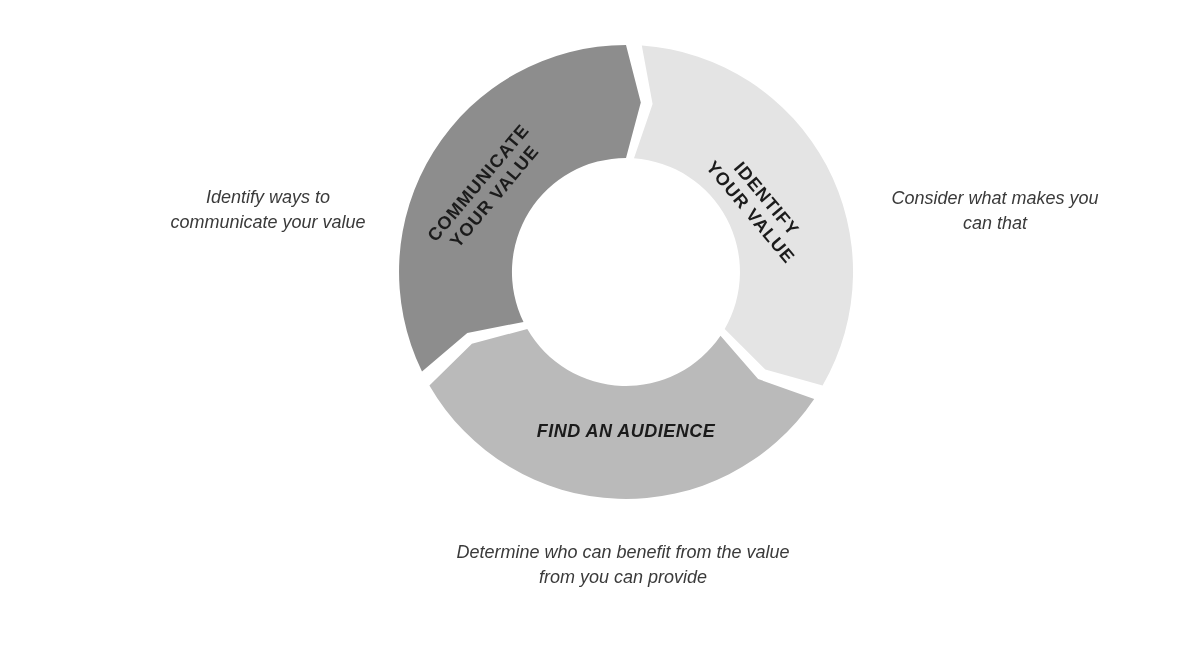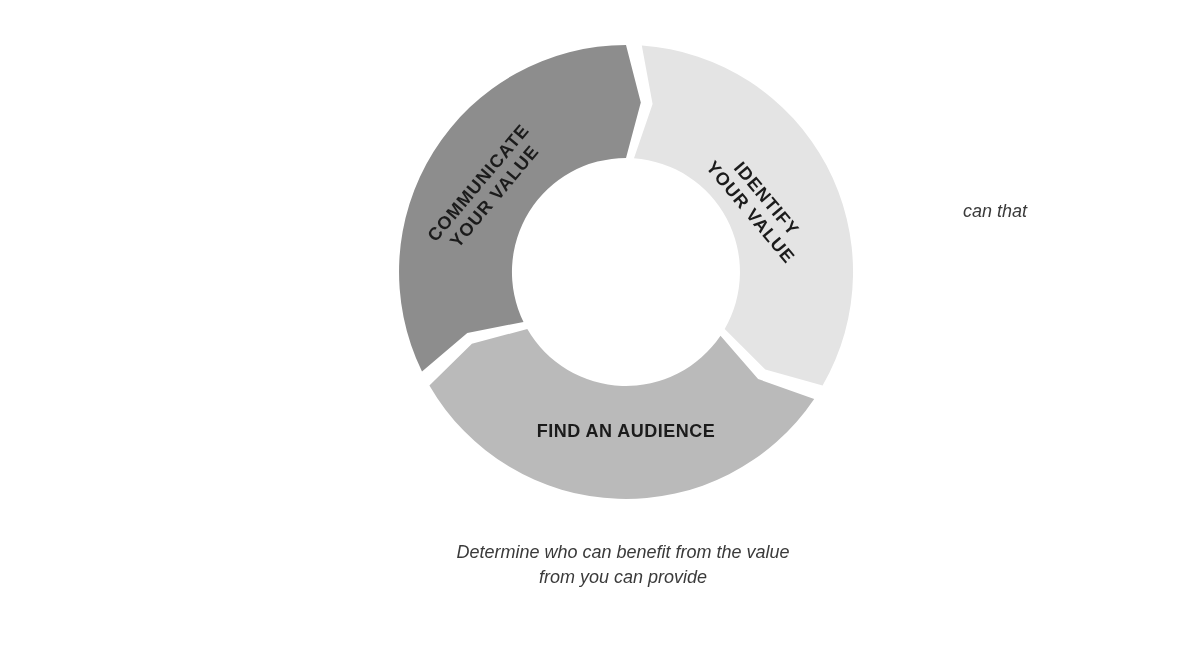--- a/index.html
+++ b/index.html
@@ -31,20 +31,21 @@
     font-size: 18px;
     line-height: 1.18;
     letter-spacing: 1px;
     text-align: center;
     white-space: nowrap;
     transform: translate(-50%, -50%) rotate(var(--rot, 0deg));
   }
   .seg-label .line { display: block; }
   .seg-label.horizontal {
     letter-spacing: 0.5px;
+    font-style: italic;
   }
   .annotation {
     position: absolute;
     color: #3a3a3a;
     font-style: italic;
     font-size: 18px;
     line-height: 25px;
     text-align: center;
     white-space: nowrap;
     transform: translate(-50%, -50%);
@@ -79,23 +80,26 @@
   <div class="seg-label seg-label--identify">
     <span class="line">IDENTIFY</span>
     <span class="line">YOUR VALUE</span>
   </div>
 
   <div class="seg-label seg-label--find horizontal">
     <span class="line">FIND AN AUDIENCE</span>
   </div>
 
   <div class="annotation annotation--left">
+    <span class="line">Identify ways to</span>
+    <span class="line">communicate your value</span>
   </div>
 
   <div class="annotation annotation--right">
+    <span class="line">Consider what makes you</span>
     <span class="line">can that</span>
   </div>
 
   <div class="annotation annotation--bottom">
     <span class="line">Determine who can benefit from the value</span>
     <span class="line">from you can provide</span>
   </div>
 
 </div>
 

